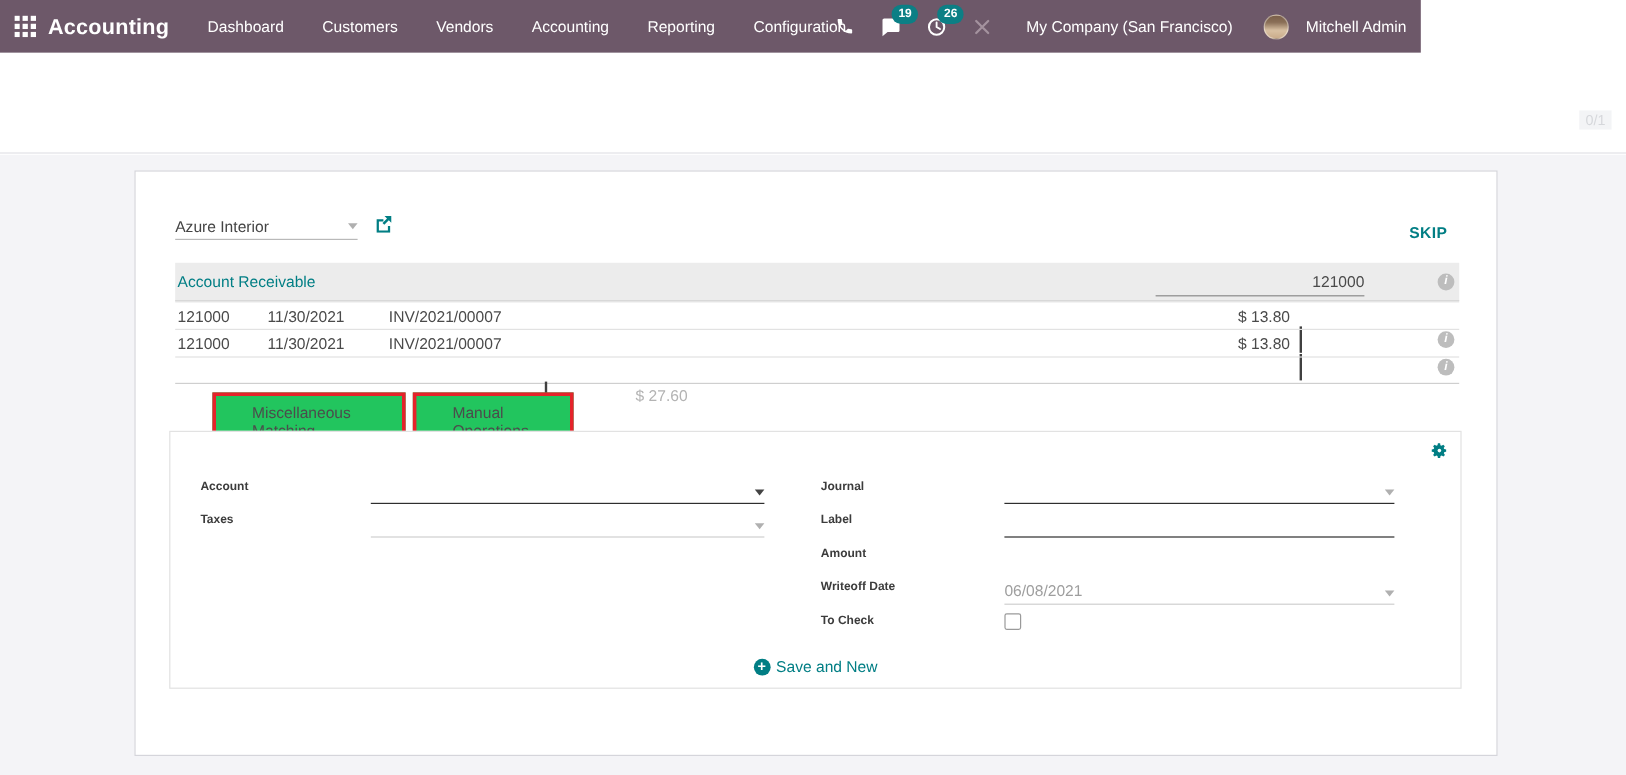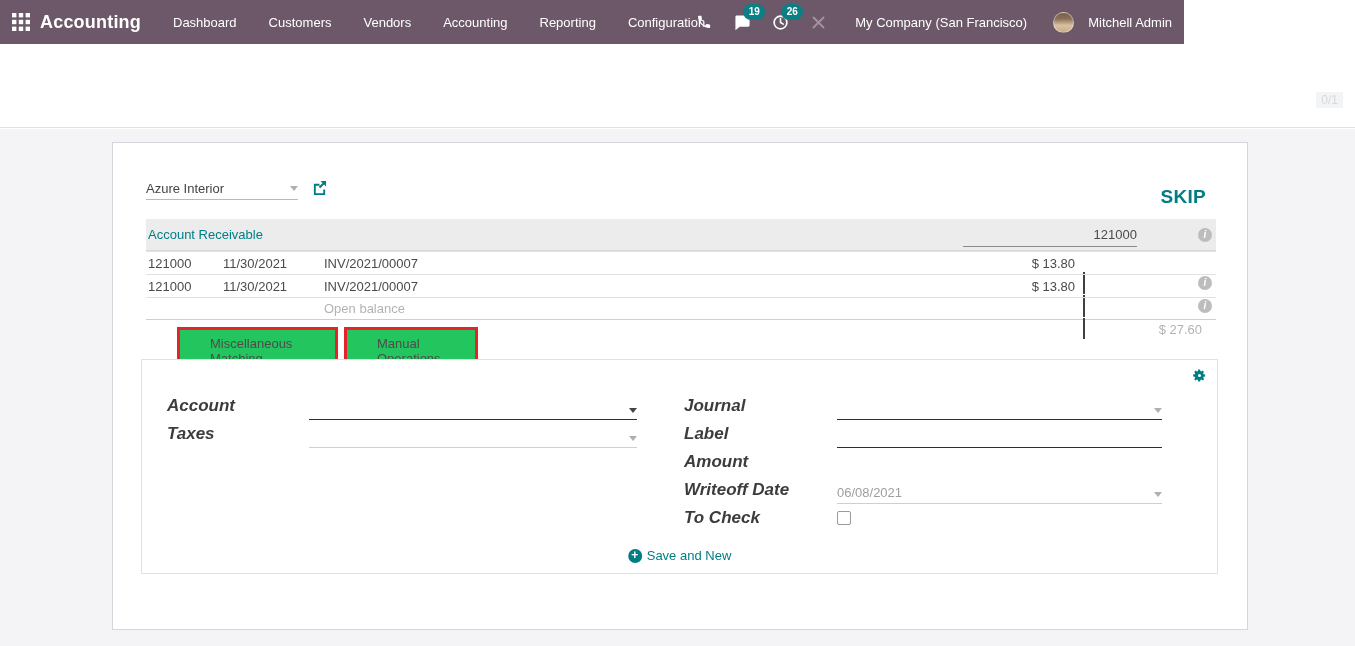--- a/index.html
+++ b/index.html
@@ -32,21 +32,21 @@
   .main { position:absolute; left:0; top:129px; width:1355px; height:517px; background:#f4f4f7; }
   .card { position:absolute; left:112px; top:13px; width:1136px; height:488px; background:#fff; border:1px solid #d5d5db; }
 
   
   .partner-row { position:absolute; left:33px; top:34px; height:24px; display:flex; align-items:center; }
   .partner-field { position:relative; width:152px; height:22px; border-bottom:1px solid #b9b9b9; font-size:13px; color:#444; display:flex; align-items:center; cursor:pointer; }
   .partner-field .val { flex:1; }
   .caret { width:0; height:0; border-left:4px solid transparent; border-right:4px solid transparent; border-top:5px solid #b0b0b0; }
   .caret.dark { border-top-color:#444; }
   .extlink { margin-left:14px; width:15px; height:15px; cursor:pointer; }
-  .skip-btn { position:absolute; right:41px; top:43px; font-size:19px; font-weight:bold; color:#017e84; cursor:pointer; letter-spacing:.3px; }
+  .skip-btn { position:absolute; right:41px; top:43px; font-size:13px; font-weight:bold; color:#017e84; cursor:pointer; letter-spacing:.3px; }
 
   
   .recon-table { position:absolute; left:33px; top:76px; width:1070px; font-size:13px; color:#4a4a4a; }
   .rt-header { position:relative; height:32px; background:#ececec; display:flex; align-items:center; border-bottom:1px solid #d8d8d8; }
   .rt-header .acc-name { padding-left:2px; color:#017e84; cursor:pointer; }
   .code-input { position:absolute; right:79px; bottom:3px; width:174px; height:24px; border-bottom:1px solid #8a8a8a; text-align:right; line-height:24px; color:#4a4a4a; background:transparent; }
   .info-ico { position:absolute; right:4px; top:50%; transform:translateY(-50%); width:14px; height:14px; border-radius:50%; background:#bdbdbd; color:#fff; font-size:10px; font-weight:bold; text-align:center; line-height:14px; font-style:italic; }
   .info-ico::before { content:"i"; }
   .rt-row { position:relative; height:23px; display:flex; align-items:center; border-top:1px solid #e2e2e2; }
   .rt-row:first-of-type { border-top:none; }
@@ -59,21 +59,21 @@
   .rt-row.open .c-credit { padding-right:14px; line-height:23px; }
 
   
   .tab { position:absolute; height:48px; background:#22c55e; border:3px solid #e5232b; display:flex; align-items:center; justify-content:center; font-size:13px; color:#4c4c4c; cursor:pointer;padding-left:30px; }
   .tab1 { left:64px; top:184px; width:161px; }
   .tab2 { left:231px; top:184px; width:134px; }
 
   
   .panel { position:absolute; left:28px; top:216px; width:1077px; height:215px; border:1px solid #e2e2e2; background:#fff; }
   .gear { position:absolute; right:10px; top:8px; width:15px; height:15px; cursor:pointer; }
-  .f-label { position:absolute; font-size:17px; font-weight:bold; color:#3c3c3c; height:28px; line-height:28px;font-style:italic; }
+  .f-label { position:absolute; font-size:10px; font-weight:bold; color:#3c3c3c; height:28px; line-height:28px; }
   .f-field { position:absolute; height:24px; display:flex; align-items:flex-end; font-size:13px; color:#444; cursor:text; }
   .f-field .fval { flex:1; padding-bottom:3px; }
   .f-field .fval.muted { color:#9e9e9e; }
   .f-field .caret { margin-bottom:6px; }
   .u-dark { border-bottom:1px solid #2e2e2e; }
   .u-light { border-bottom:1px solid #cfcfcf; }
   .checkbox { position:absolute; width:14px; height:14px; border:1px solid #9a9a9a; border-radius:2px; background:#fff; cursor:pointer; }
   .save-new { position:absolute; left:50%; bottom:10px; transform:translateX(-50%); display:flex; align-items:center; gap:5px; color:#017e84; font-size:13px; cursor:pointer; white-space:nowrap; }
   .plus-circle { width:14px; height:14px; border-radius:50%; background:#017e84; color:#fff; font-size:12px; line-height:13px; text-align:center; font-weight:bold; }
   .plus-circle::before { content:"+"; }
@@ -179,21 +179,20 @@
         <span class="c-date">11/30/2021</span>
         <span class="c-lbl">INV/2021/00007</span>
         <span class="c-debit">$ 13.80</span>
         <span class="c-credit">
             <span class="info-ico"></span>
           </span>
       </div>
       <div class="rt-row open">
         <span class="c-acc"></span>
         <span class="c-date"></span>
-        <span class="c-lbl">Open balance</span>
         <span class="c-debit"></span>
         <span class="c-credit">$ 27.60</span>
       </div>
     </div>
 
     <div class="tab tab1">Miscellaneous Matching</div>
     <div class="tab tab2">Manual Operations</div>
 
     <div class="panel">
       <span class="gear">

